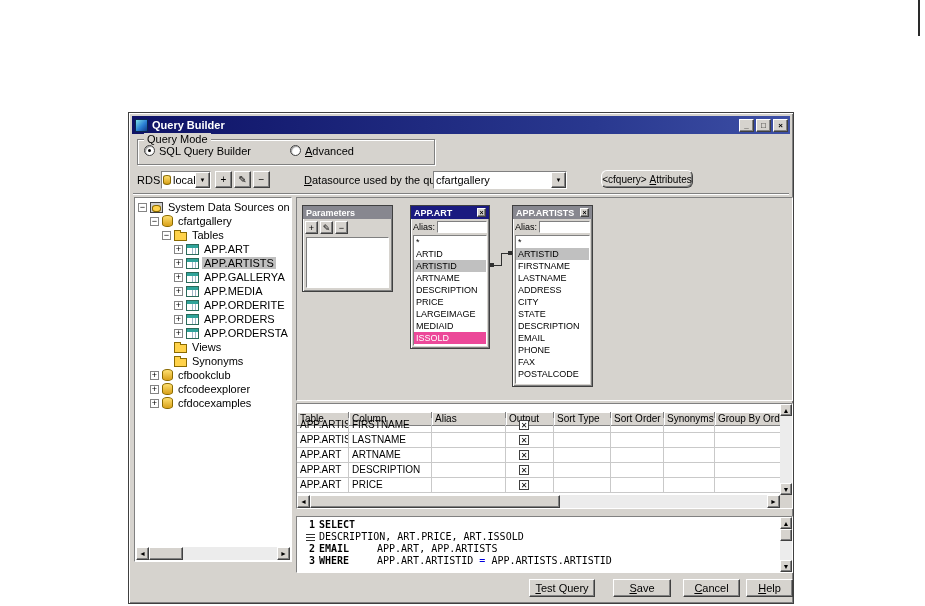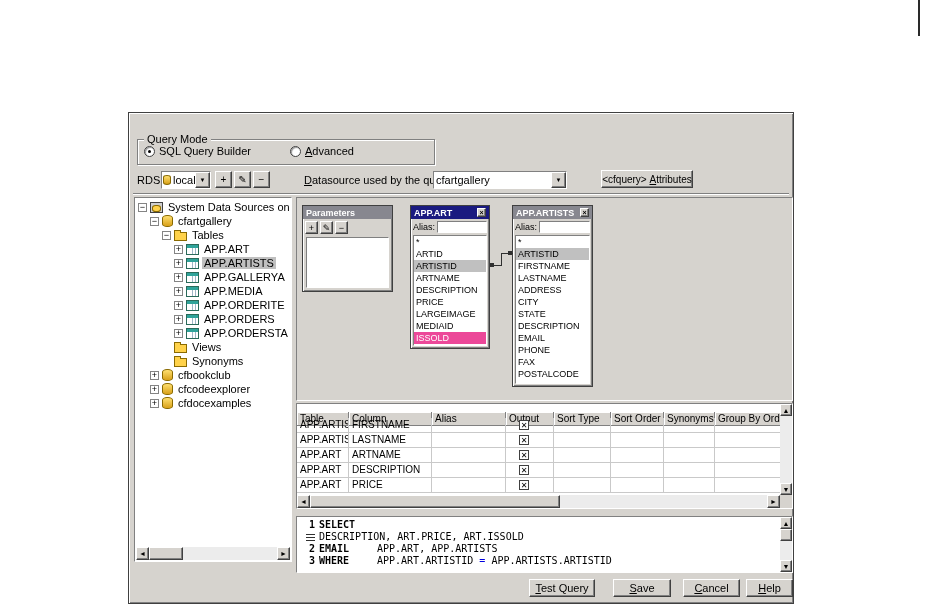--- a/index.html
+++ b/index.html
@@ -19,33 +19,33 @@
             color:#fff;font-weight:bold;overflow:hidden;}
   .app-icon{width:13px;height:13px;margin:0 4px 0 1px;flex:none;border:1px solid #08264f;
             background:linear-gradient(135deg,#7de0e8 0%,#2b7fd4 55%,#123d8a 100%);}
   .title-text{flex:1;white-space:nowrap;overflow:hidden;}
   .win-btns{display:flex;gap:2px;margin-left:4px;}
   .win-btn{width:15px;height:13px;font-size:8px;line-height:11px;text-align:center;font-weight:bold;color:#000;}
 
   .groupbox{position:absolute;left:8px;top:26px;width:298px;height:26px;border:1px solid #808080;
             box-shadow:inset 1px 1px 0 #fff,1px 1px 0 #fff;}
   .gb-label{position:absolute;left:6px;top:-7px;background:#d6d3ce;padding:0 3px;}
-  .radio-row{position:absolute;top:5px;display:flex;align-items:flex-end;gap:4px;}
+  .radio-row{position:absolute;top:5px;display:flex;align-items:flex-start;gap:4px;}
   .radio{width:11px;height:11px;border-radius:50%;background:#fff;border:1px solid #404040;
          box-shadow:inset 1px 1px 1px #9a9a9a;position:relative;flex:none;}
   .radio.on::after{content:"";position:absolute;left:3px;top:3px;width:3px;height:3px;border-radius:50%;background:#000;}
 
   .lbl{position:absolute;white-space:nowrap;}
   .mn{text-decoration:underline;}
   .combo{position:absolute;display:flex;align-items:center;background:#fff;height:18px;
          border:1px solid;border-color:#808080 #fff #fff #808080;}
   .cval{flex:1;padding:0 2px;white-space:nowrap;overflow:hidden;}
   .carrow{width:15px;align-self:stretch;display:flex;align-items:center;justify-content:center;font-size:6px;flex:none;}
   .tool-btn{position:absolute;width:17px;height:17px;display:flex;align-items:center;justify-content:center;font-size:10px;}
-  .push{position:absolute;display:flex;align-items:center;justify-content:center;white-space:pre;font-size:10px;}
+  .push{position:absolute;display:flex;align-items:center;justify-content:center;white-space:pre;font-size:10px;border-radius:6px;}
   .sep{position:absolute;left:4px;top:80px;right:4px;height:2px;border-top:1px solid #808080;border-bottom:1px solid #fff;}
 
   
   .tree{position:absolute;left:5px;top:84px;width:158px;height:365px;background:#fff;
         border:1px solid;border-color:#808080 #fff #fff #808080;overflow:hidden;}
   .tree-rows{position:absolute;left:1px;top:2px;right:1px;bottom:15px;overflow:hidden;}
   .trow{display:flex;align-items:center;height:14px;gap:3px;white-space:nowrap;}
   .tlabel{padding:0 2px;overflow:hidden;}
   .tlabel.sel{background:#c0c0c0;}
   .exp{width:9px;height:9px;flex:none;border:1px solid #848484;background:#fff;font-size:9px;
@@ -138,20 +138,29 @@
   #btn-help{left:617px;top:466px;width:47px;}
 </style>
 </head>
 <body>
 
 <div class="screen">
   <div class="edge"></div>
 
   <div class="dialog">
 
+    <div class="titlebar">
+      <span class="app-icon"></span>
+      <span class="title-text">Query Builder</span>
+      <span class="win-btns">
+        <span class="win-btn raised">_</span>
+        <span class="win-btn raised">□</span>
+        <span class="win-btn raised">×</span>
+      </span>
+    </div>
 
     <div class="groupbox">
       <span class="gb-label">Query Mode</span>
       <div class="radio-row" style="left:6px;">
         <span class="radio on"></span>
         <span>SQL Query Builder</span>
       </div>
       <div class="radio-row" style="left:152px;">
         <span class="radio"></span>
         <span><span class="mn">A</span><span>dvanced</span></span>

